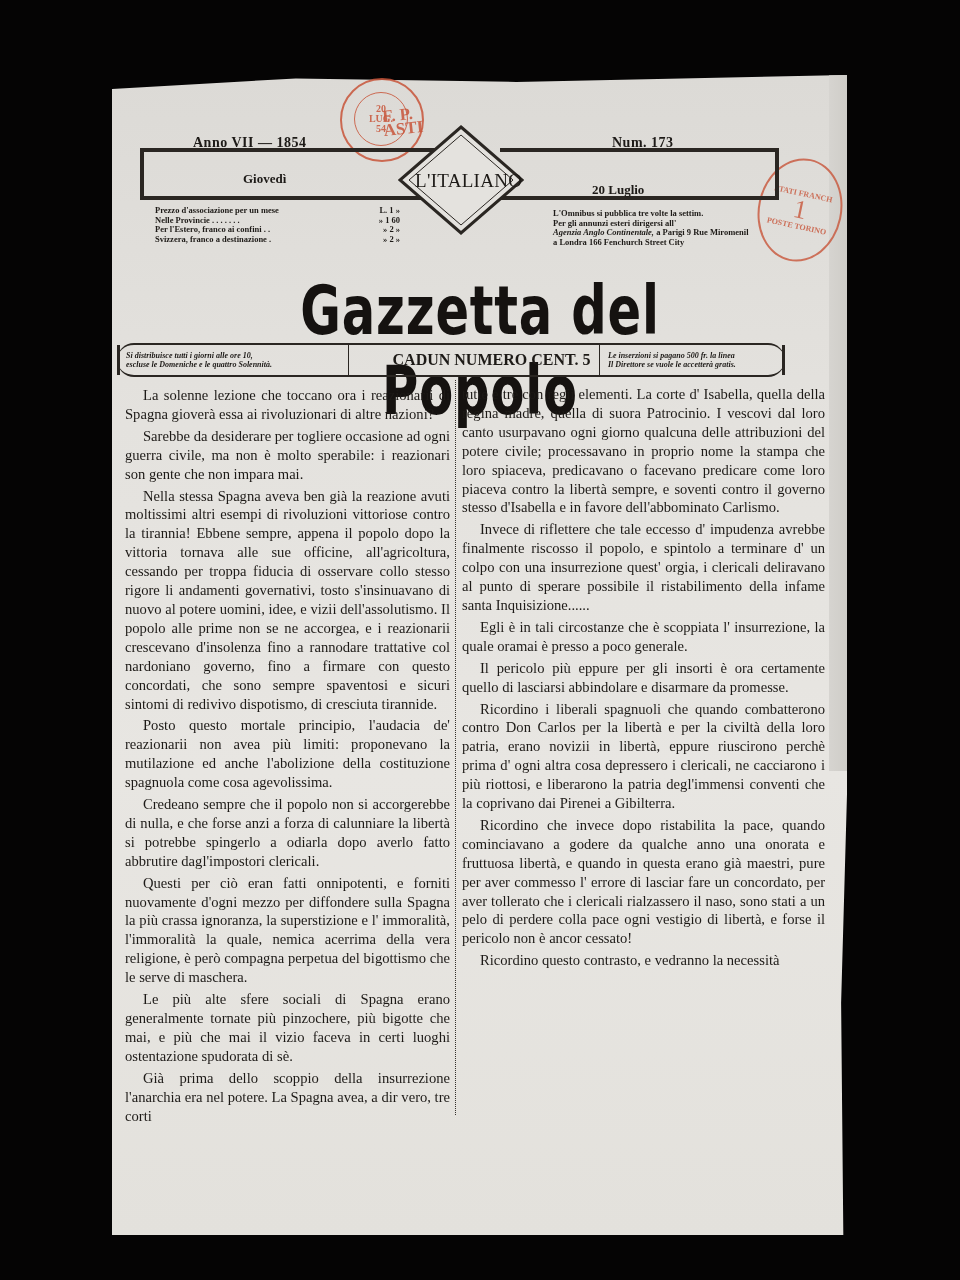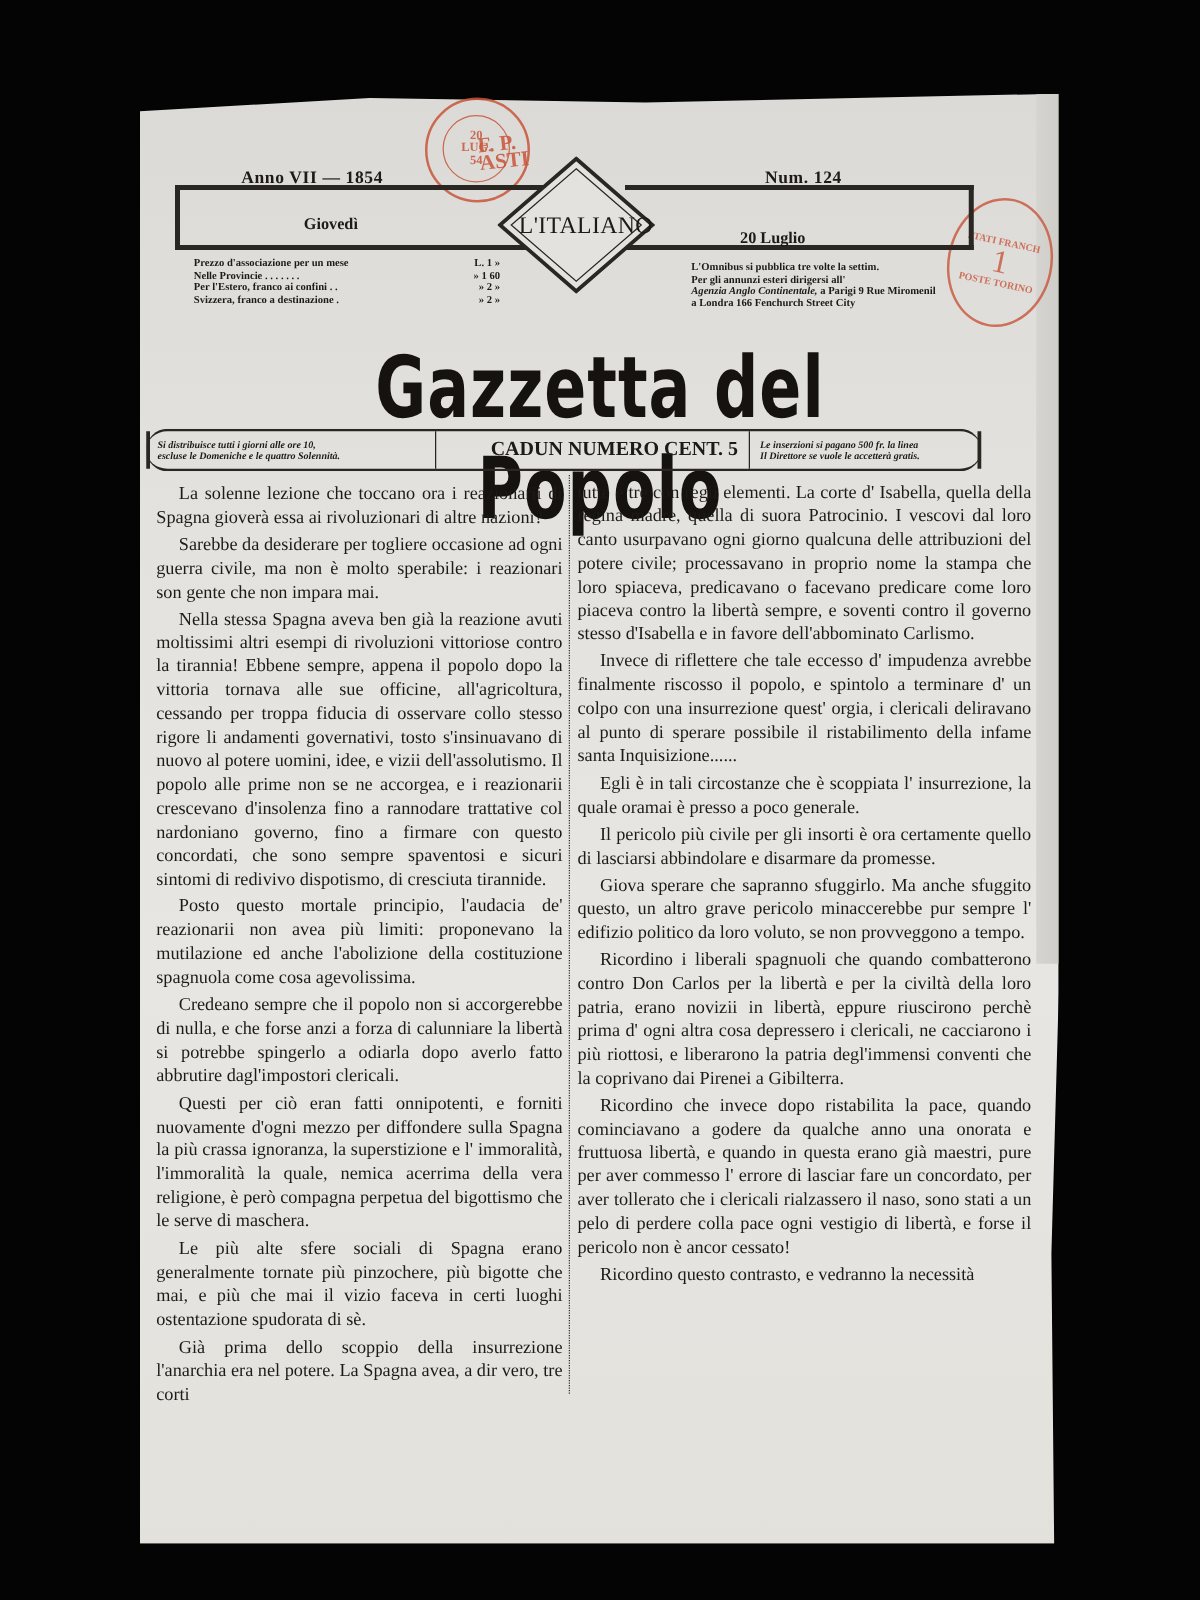--- a/index.html
+++ b/index.html
@@ -103,21 +103,21 @@
   <div>F. P.</div>
   <div>ASTI</div>
 </div>
 <div class="stamp circle2">
   <span>STATI FRANCH</span>
   <span class="big">1</span>
   <span>POSTE TORINO</span>
 </div>
 
 <div class="anno ink">Anno VII — 1854</div>
-<div class="num ink">Num. 124</div>
+<div class="num ink">Num. 173</div>
 
 <div class="band left"></div>
 <div class="band right"></div>
 <div class="giovedi ink">Giovedì</div>
 <div class="data20 ink">20 Luglio</div>
 
 <div class="diamond">
   <svg viewBox="0 0 126 110">
     <polygon points="63,2 124,55 63,108 2,55" fill="#e4e2de" stroke="#2a2622" stroke-width="3"></polygon>
     <polygon points="63,10 115,55 63,100 11,55" fill="none" stroke="#2a2622" stroke-width="1"></polygon>
@@ -177,18 +177,17 @@
   <p>Credeano sempre che il popolo non si accorgerebbe di nulla, e che forse anzi a forza di calunniare la libertà si potrebbe spingerlo a odiarla dopo averlo fatto abbrutire dagl'impostori clericali.</p>
   <p>Questi per ciò eran fatti onnipotenti, e forniti nuovamente d'ogni mezzo per diffondere sulla Spagna la più crassa ignoranza, la superstizione e l' immoralità, l'immoralità la quale, nemica acerrima della vera religione, è però compagna perpetua del bigottismo che le serve di maschera.</p>
   <p>Le più alte sfere sociali di Spagna erano generalmente tornate più pinzochere, più bigotte che mai, e più che mai il vizio faceva in certi luoghi ostentazione spudorata di sè.</p>
   <p>Già prima dello scoppio della insurrezione l'anarchia era nel potere. La Spagna avea, a dir vero, tre corti</p>
 </div>
 
 <div class="col right ink">
   <p style="text-indent:0">tutte e tre con regii elementi. La corte d' Isabella, quella della regina madre, quella di suora Patrocinio. I vescovi dal loro canto usurpavano ogni giorno qualcuna delle attribuzioni del potere civile; processavano in proprio nome la stampa che loro spiaceva, predicavano o facevano predicare come loro piaceva contro la libertà sempre, e soventi contro il governo stesso d'Isabella e in favore dell'abbominato Carlismo.</p>
   <p>Invece di riflettere che tale eccesso d' impudenza avrebbe finalmente riscosso il popolo, e spintolo a terminare d' un colpo con una insurrezione quest' orgia, i clericali deliravano al punto di sperare possibile il ristabilimento della infame santa Inquisizione......</p>
   <p>Egli è in tali circostanze che è scoppiata l' insurrezione, la quale oramai è presso a poco generale.</p>
-  <p>Il pericolo più civile per gli insorti è ora certamente quello di lasciarsi abbindolare e disarmare da promesse.</p>
-  <p>Giova sperare che sapranno sfuggirlo. Ma anche sfuggito questo, un altro grave pericolo minaccerebbe pur sempre l' edifizio politico da loro voluto, se non provveggono a tempo.</p>
+  <p>Il pericolo più eppure per gli insorti è ora certamente quello di lasciarsi abbindolare e disarmare da promesse.</p>
   <p>Ricordino i liberali spagnuoli che quando combatterono contro Don Carlos per la libertà e per la civiltà della loro patria, erano novizii in libertà, eppure riuscirono perchè prima d' ogni altra cosa depressero i clericali, ne cacciarono i più riottosi, e liberarono la patria degl'immensi conventi che la coprivano dai Pirenei a Gibilterra.</p>
   <p>Ricordino che invece dopo ristabilita la pace, quando cominciavano a godere da qualche anno una onorata e fruttuosa libertà, e quando in questa erano già maestri, pure per aver commesso l' errore di lasciar fare un concordato, per aver tollerato che i clericali rialzassero il naso, sono stati a un pelo di perdere colla pace ogni vestigio di libertà, e forse il pericolo non è ancor cessato!</p>
   <p>Ricordino questo contrasto, e vedranno la necessità</p>
 </div>
 
 </body></html>

